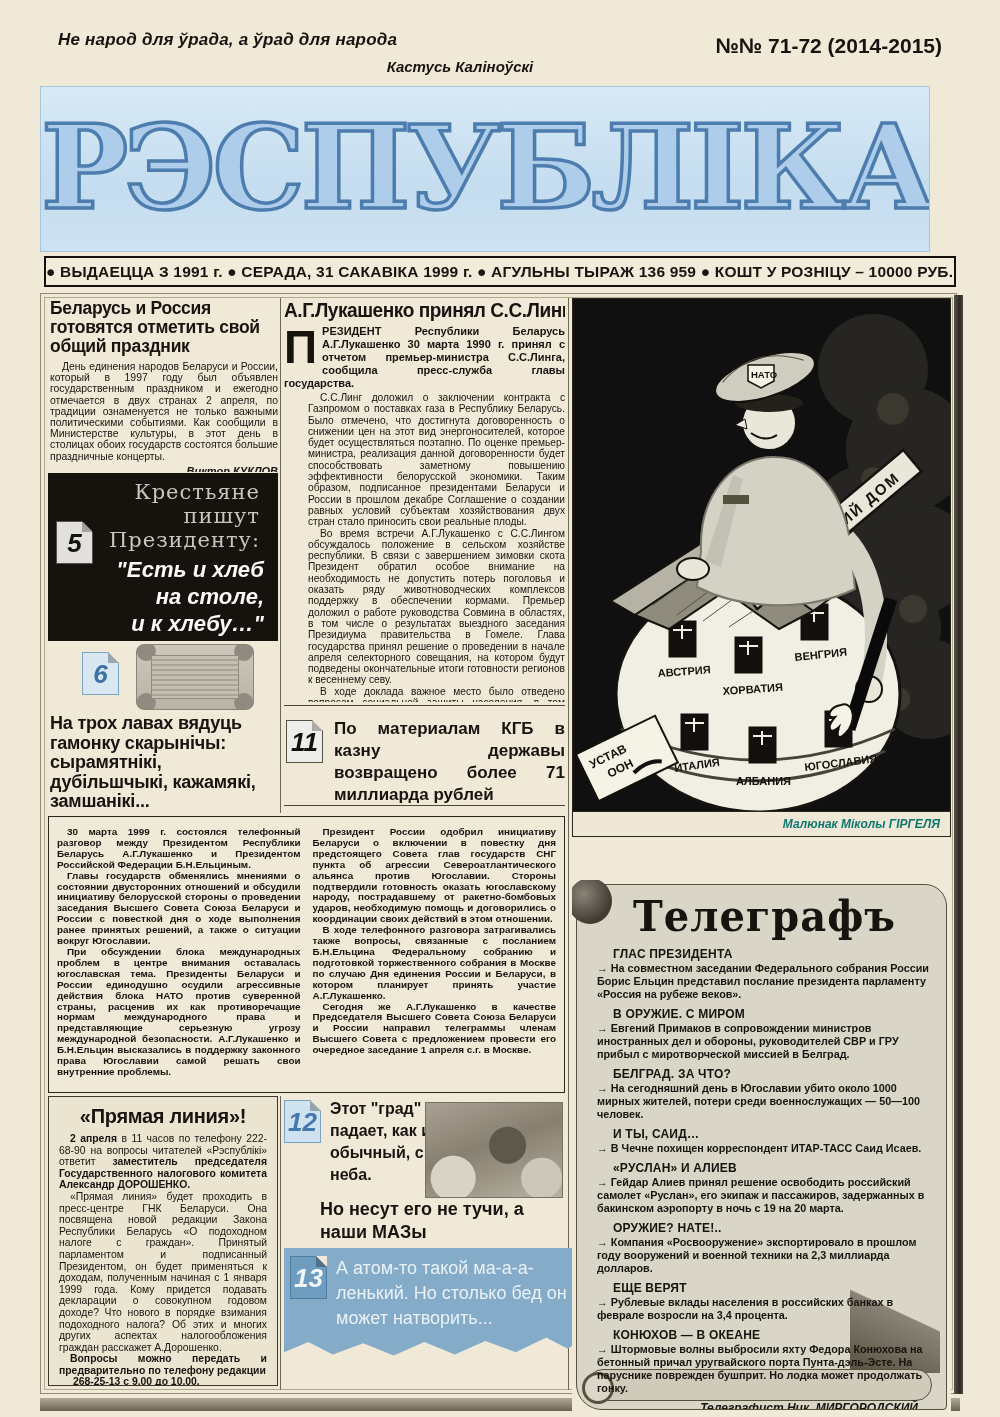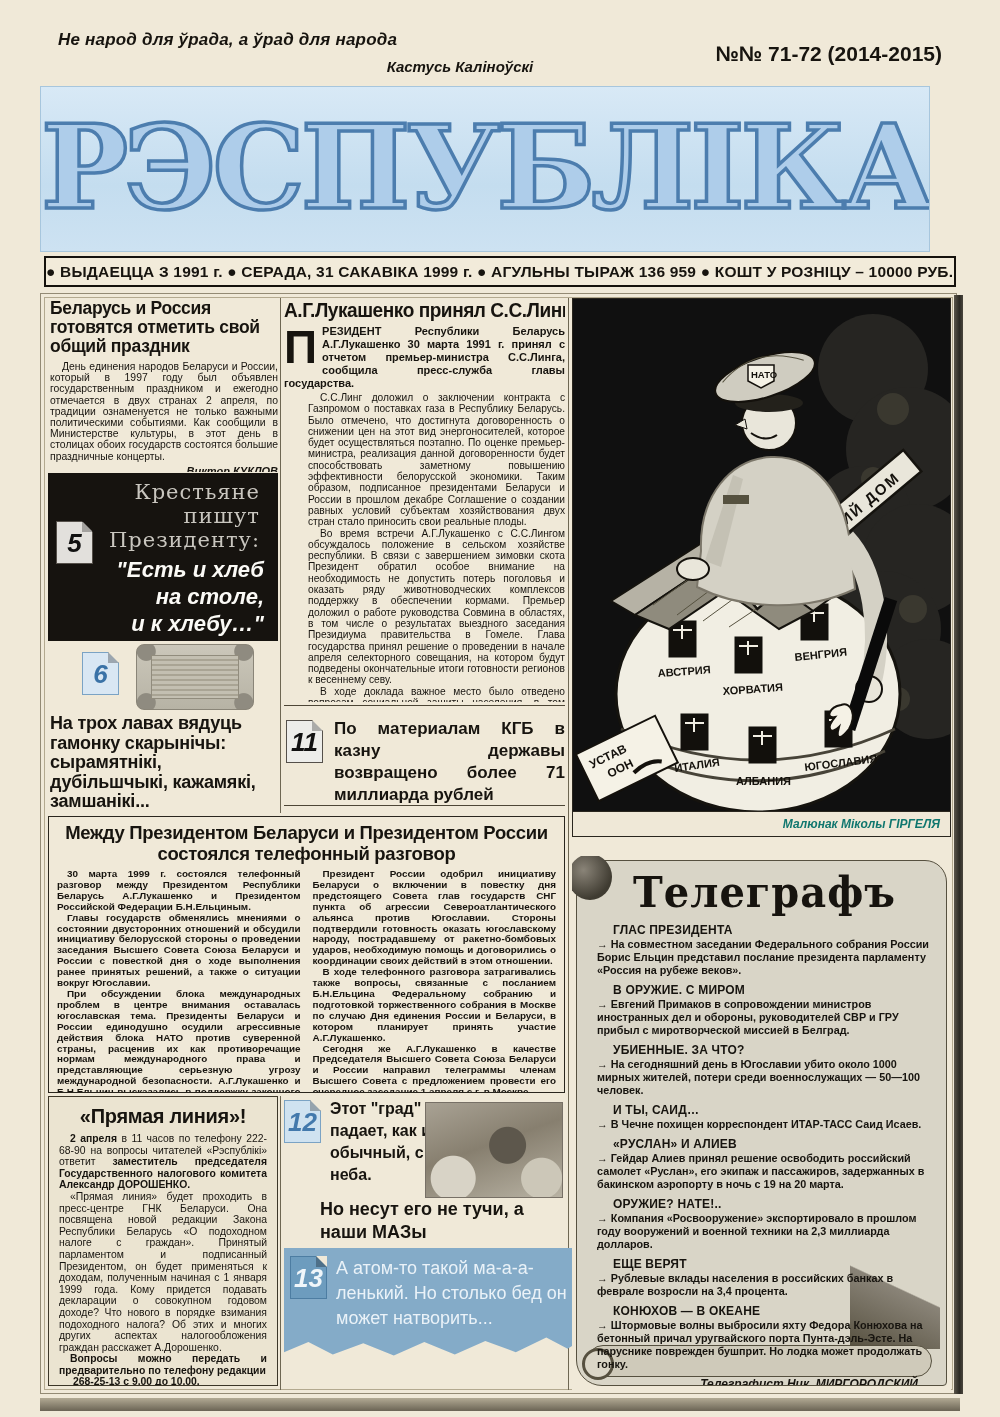--- a/index.html
+++ b/index.html
@@ -5,21 +5,21 @@
   * { margin:0; padding:0; box-sizing:border-box; }
   html,body { background:#d8d0bc; }
   .page {
     position:relative; width:1000px; height:1417px; margin:0 auto;
     background:#f0e9d8; overflow:hidden;
     font-family:"Liberation Sans", sans-serif; color:#17140f;padding-left:24px;
   }
   
   .slogan { position:absolute; left:58px; top:30px; font:700 italic 17px/20px "Liberation Sans",sans-serif; letter-spacing:.2px; }
   .slogan-author { position:absolute; left:300px; top:58px; width:320px; text-align:center; font:700 italic 15px/17px "Liberation Sans",sans-serif; }
-  .issue-no { position:absolute; right:58px; top:42px; font:700 21px/24px "Liberation Sans",sans-serif; }
+  .issue-no { position:absolute; right:58px; top:34px; font:700 21px/24px "Liberation Sans",sans-serif; }
   .masthead {
     position:absolute; left:40px; top:86px; width:890px; height:166px;
     background:linear-gradient(#d8e9f6 0%, #c4ddef 60%, #cde2f2 100%);
     border:1px solid #a7c6dd; text-align:center; overflow:hidden;
   }
   .masthead-title {
     font-family:"DejaVu Serif", serif; font-weight:700;
     font-size:116px; line-height:160px; letter-spacing:-4px;
     color:#aecdea; -webkit-text-stroke:3.5px #4c7dae;
     text-shadow:0 0 1px #4c7dae;
@@ -106,21 +106,21 @@
   
   .t13 { left:284px; top:1248px; width:305px; height:112px; background:#84abc8; color:#eaf2f8;
          padding:8px 10px 8px 52px; font:400 18px/25px "Liberation Sans",sans-serif;
          clip-path:polygon(0 0,100% 0,100% 78%,93% 90%,86% 80%,76% 93%,66% 83%,56% 95%,46% 84%,36% 96%,26% 85%,16% 95%,8% 84%,0 93%); }
   
   .cartoon { left:572px; top:298px; width:379px; height:539px; border:1px solid #2a261e; background:#101010; }
   .cartoon-caption { position:absolute; left:0; bottom:0; width:100%; height:25px; background:#efe8d7;
          border-top:1px solid #2a261e; text-align:right; padding-right:10px;
          font:700 italic 12px/24px "Liberation Sans",sans-serif; color:#0f766e; }
   
-  .telegraph { left:572px; top:856px; width:379px; height:534px; background:#f0e9d8; }
+  .telegraph { left:572px; top:880px; width:379px; height:534px; background:#f0e9d8; }
   .tg-sheet { position:absolute; left:4px; top:4px; right:4px; bottom:4px; background:#d9d5c7;
               border:1px solid #56503f; border-radius:4px 22px 4px 26px; padding:8px 14px 58px 20px; overflow:hidden; }
   .tg-curl-top { position:absolute; left:-4px; top:-2px; width:44px; height:46px; border-radius:50%;
               background:radial-gradient(circle at 35% 35%, #8a8478, #3f3b31 70%); }
   .tg-curl-bottom { position:absolute; left:10px; bottom:8px; right:14px; height:32px; background:#cfcaba;
               border:1px solid #56503f; border-radius:16px; }
   .tg-curl-bottom::before { content:''; position:absolute; left:-6px; top:2px; width:26px; height:26px;
               border:3px solid #56503f; border-radius:50%; background:#dbd6c7; }
   .tg-fold { position:absolute; right:6px; bottom:36px; width:90px; height:120px;
               background:linear-gradient(205deg, transparent 48%, #8a8478 49%, #56503f 100%); }
@@ -170,40 +170,36 @@
 
   <div class="block row6">
     <div class="marker m6">6</div>
     <div class="scroll-pic"></div>
   </div>
   <div class="block skaryna">На трох лавах вядуць гамонку скарынічы: сырамятнікі, дубільшчыкі, кажамякі, замшанікі...</div>
 
   <div class="block a2">
     <div class="a2-title">А.Г.Лукашенко  принял  С.С.Линга</div>
     <div class="a2-lead">
-      <span class="dropcap">П</span><span>РЕЗИДЕНТ Республики Беларусь А.Г.Лукашенко 30 марта 1991 г. принял с отчетом премьер-министра С.С.Линга, сообщила пресс-служба главы государства.</span>
+      <span class="dropcap">П</span><span>РЕЗИДЕНТ Республики Беларусь А.Г.Лукашенко 30 марта 1990 г. принял с отчетом премьер-министра С.С.Линга, сообщила пресс-служба главы государства.</span>
     </div>
     <div class="a2-body">
       <p>С.С.Линг доложил о заключении контракта с Газпромом о поставках газа в Республику Беларусь. Было отмечено, что достигнута договоренность о снижении цен на этот вид энергоносителей, которое будет осуществляться поэтапно. По оценке премьер-министра, реализация данной договоренности будет способствовать заметному повышению эффективности белорусской экономики. Таким образом, подписанное президентами Беларуси и России в прошлом декабре Соглашение о создании равных условий субъектам хозяйствования двух стран стало приносить свои реальные плоды.</p>
       <p>Во время встречи А.Г.Лукашенко с С.С.Лингом обсуждалось положение в сельском хозяйстве республики. В связи с завершением зимовки скота Президент обратил особое внимание на необходимость не допустить потерь поголовья и оказать ряду животноводческих комплексов поддержку в обеспечении кормами. Премьер доложил о работе руководства Совмина в областях, в том числе о результатах выездного заседания Президиума правительства в Гомеле. Глава государства принял решение о проведении в начале апреля селекторного совещания, на котором будут подведены окончательные итоги готовности регионов к весеннему севу.</p>
       <p>В ходе доклада важное место было отведено вопросам социальной защиты населения, в том числе совершенствования системы пенсионного обеспечения. Кроме того, затрагивалось положение на потребительском рынке. Президентом дано поручение правительству усилить работу на тех направлениях, где возникают проблемы с обеспечением некоторыми видами товаров. Для более полного насыщения рынка рекомендовано максимально использовать внутренние возможности.</p>
 
     </div>
   </div>
 
   <div class="block box11">
     <div class="marker m11">11</div>
     <div class="box11-text">По материалам КГБ в казну державы возвращено более 71 миллиарда рублей</div>
   </div>
 
   <div class="block a3">
-    <div class="a3-title">
-      <div>Между Президентом Беларуси и Президентом России</div>
-      <div>состоялся телефонный разговор</div>
-    </div>
     <div class="a3-cols">
       <p>30 марта 1999 г. состоялся телефонный разговор между Президентом Республики Беларусь А.Г.Лукашенко и Президентом Российской Федерации Б.Н.Ельциным.</p>
       <p>Главы государств обменялись мнениями о состоянии двусторонних отношений и обсудили инициативу белорусской стороны о проведении заседания Высшего Совета Союза Беларуси и России с повесткой дня о ходе выполнения ранее принятых решений, а также о ситуации вокруг Югославии.</p>
       <p>При обсуждении блока международных проблем в центре внимания оставалась югославская тема. Президенты Беларуси и России единодушно осудили агрессивные действия блока НАТО против суверенной страны, расценив их как противоречащие нормам международного права и представляющие серьезную угрозу международной безопасности. А.Г.Лукашенко и Б.Н.Ельцин высказались в поддержку законного права Югославии самой решать свои внутренние проблемы.</p>
       <p>Президент России одобрил инициативу Беларуси о включении в повестку дня предстоящего Совета глав государств СНГ пункта об агрессии Североатлантического альянса против Югославии. Стороны подтвердили готовность оказать югославскому народу, пострадавшему от ракетно-бомбовых ударов, необходимую помощь и договорились о координации своих действий в этом отношении.</p>
       <p>В ходе телефонного разговора затрагивались также вопросы, связанные с посланием Б.Н.Ельцина Федеральному собранию и подготовкой торжественного собрания в Москве по случаю Дня единения России и Беларуси, в котором планирует принять участие А.Г.Лукашенко.</p>
       <p>Сегодня же А.Г.Лукашенко в качестве Председателя Высшего Совета Союза Беларуси и России направил телеграммы членам Высшего Совета с предложением провести его очередное заседание 1 апреля с.г. в Москве.</p>
     </div>
   </div>
 
@@ -330,21 +326,21 @@
 
       <div class="tg-item">
         <div class="tg-head">ГЛАС ПРЕЗИДЕНТА</div>
         <div class="tg-body">→ На совместном заседании Федерального собрания России Борис Ельцин представил послание президента парламенту «Россия на рубеже веков».</div>
       </div>
       <div class="tg-item">
         <div class="tg-head">В ОРУЖИЕ. С МИРОМ</div>
         <div class="tg-body">→ Евгений Примаков в сопровождении министров иностранных дел и обороны, руководителей СВР и ГРУ прибыл с миротворческой миссией в Белград.</div>
       </div>
       <div class="tg-item">
-        <div class="tg-head">УБИЕННЫЕ. ЗА ЧТО?</div>
+        <div class="tg-head">БЕЛГРАД. ЗА ЧТО?</div>
         <div class="tg-body">→ На сегодняшний день в Югославии убито около 1000 мирных жителей, потери среди военнослужащих — 50—100 человек.</div>
       </div>
       <div class="tg-item">
         <div class="tg-head">И ТЫ, САИД…</div>
         <div class="tg-body">→ В Чечне похищен корреспондент ИТАР-ТАСС Саид Исаев.</div>
       </div>
       <div class="tg-item">
         <div class="tg-head">«РУСЛАН» И АЛИЕВ</div>
         <div class="tg-body">→ Гейдар Алиев принял решение освободить российский самолет «Руслан», его экипаж и пассажиров, задержанных в бакинском аэропорту в ночь с 19 на 20 марта.</div>
       </div>

